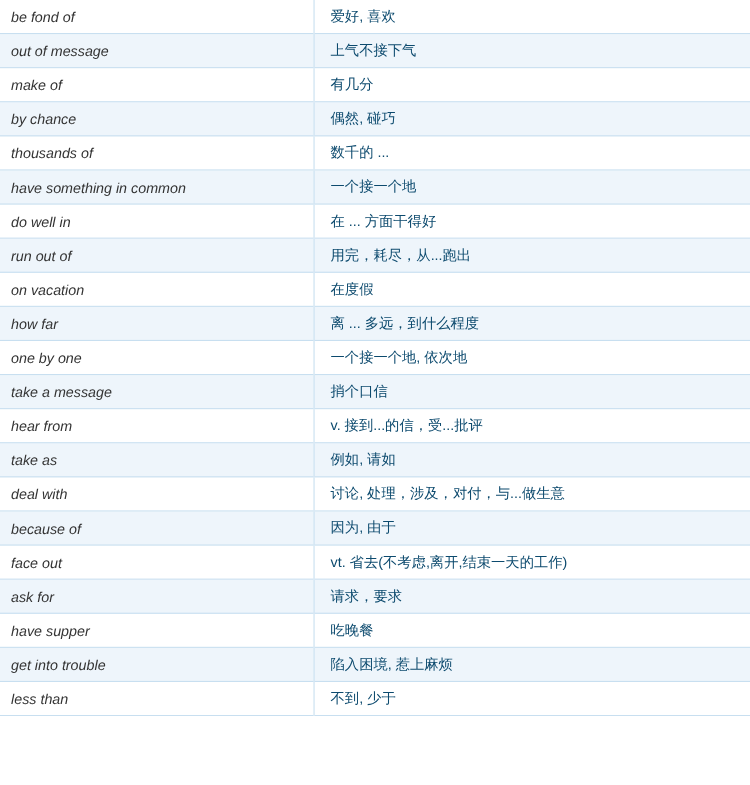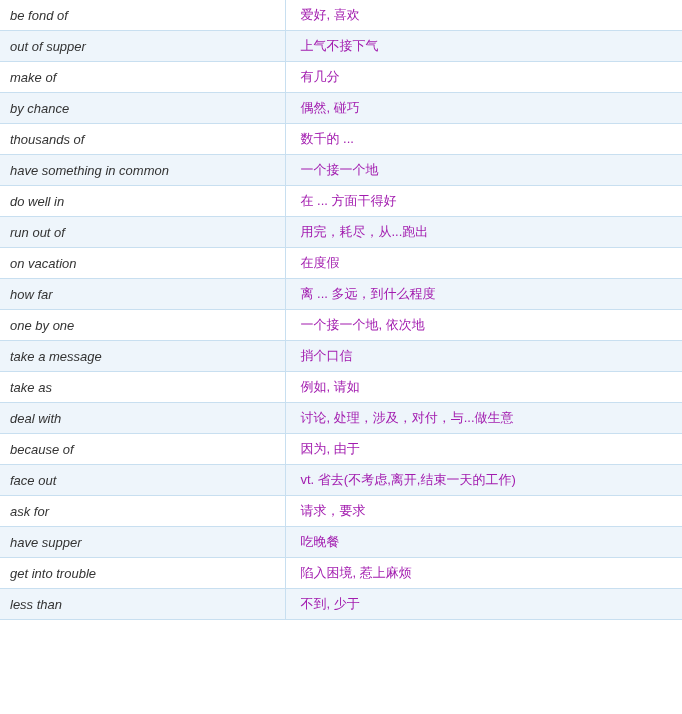--- a/index.html
+++ b/index.html
@@ -30,35 +30,35 @@
       padding: 6px 10px;
       vertical-align: middle;
     }
     td:first-child {
       width: 285px;
       color: #333;
       font-style: italic;
       border-right: 1px solid #c8dff0;
     }
     td:last-child {
-      color: #a21caf;
+      color: #0c4a6e;
       padding-left: 15px;
     }
   </style>
 </head>
 <body>
 
 <table>
   <tbody id="table-body">
       <tr>
         <td>be fond of</td>
         <td>爱好, 喜欢</td>
       </tr>
       <tr>
-        <td>out of supper</td>
+        <td>out of message</td>
         <td>上气不接下气</td>
       </tr>
       <tr>
         <td>make of</td>
         <td>有几分</td>
       </tr>
       <tr>
         <td>by chance</td>
         <td>偶然, 碰巧</td>
       </tr>
@@ -88,20 +88,24 @@
       </tr>
       <tr>
         <td>one by one</td>
         <td>一个接一个地, 依次地</td>
       </tr>
       <tr>
         <td>take a message</td>
         <td>捎个口信</td>
       </tr>
       <tr>
+        <td>hear from</td>
+        <td>v. 接到...的信，受...批评</td>
+      </tr>
+      <tr>
         <td>take as</td>
         <td>例如, 请如</td>
       </tr>
       <tr>
         <td>deal with</td>
         <td>讨论, 处理，涉及，对付，与...做生意</td>
       </tr>
       <tr>
         <td>because of</td>
         <td>因为, 由于</td>

